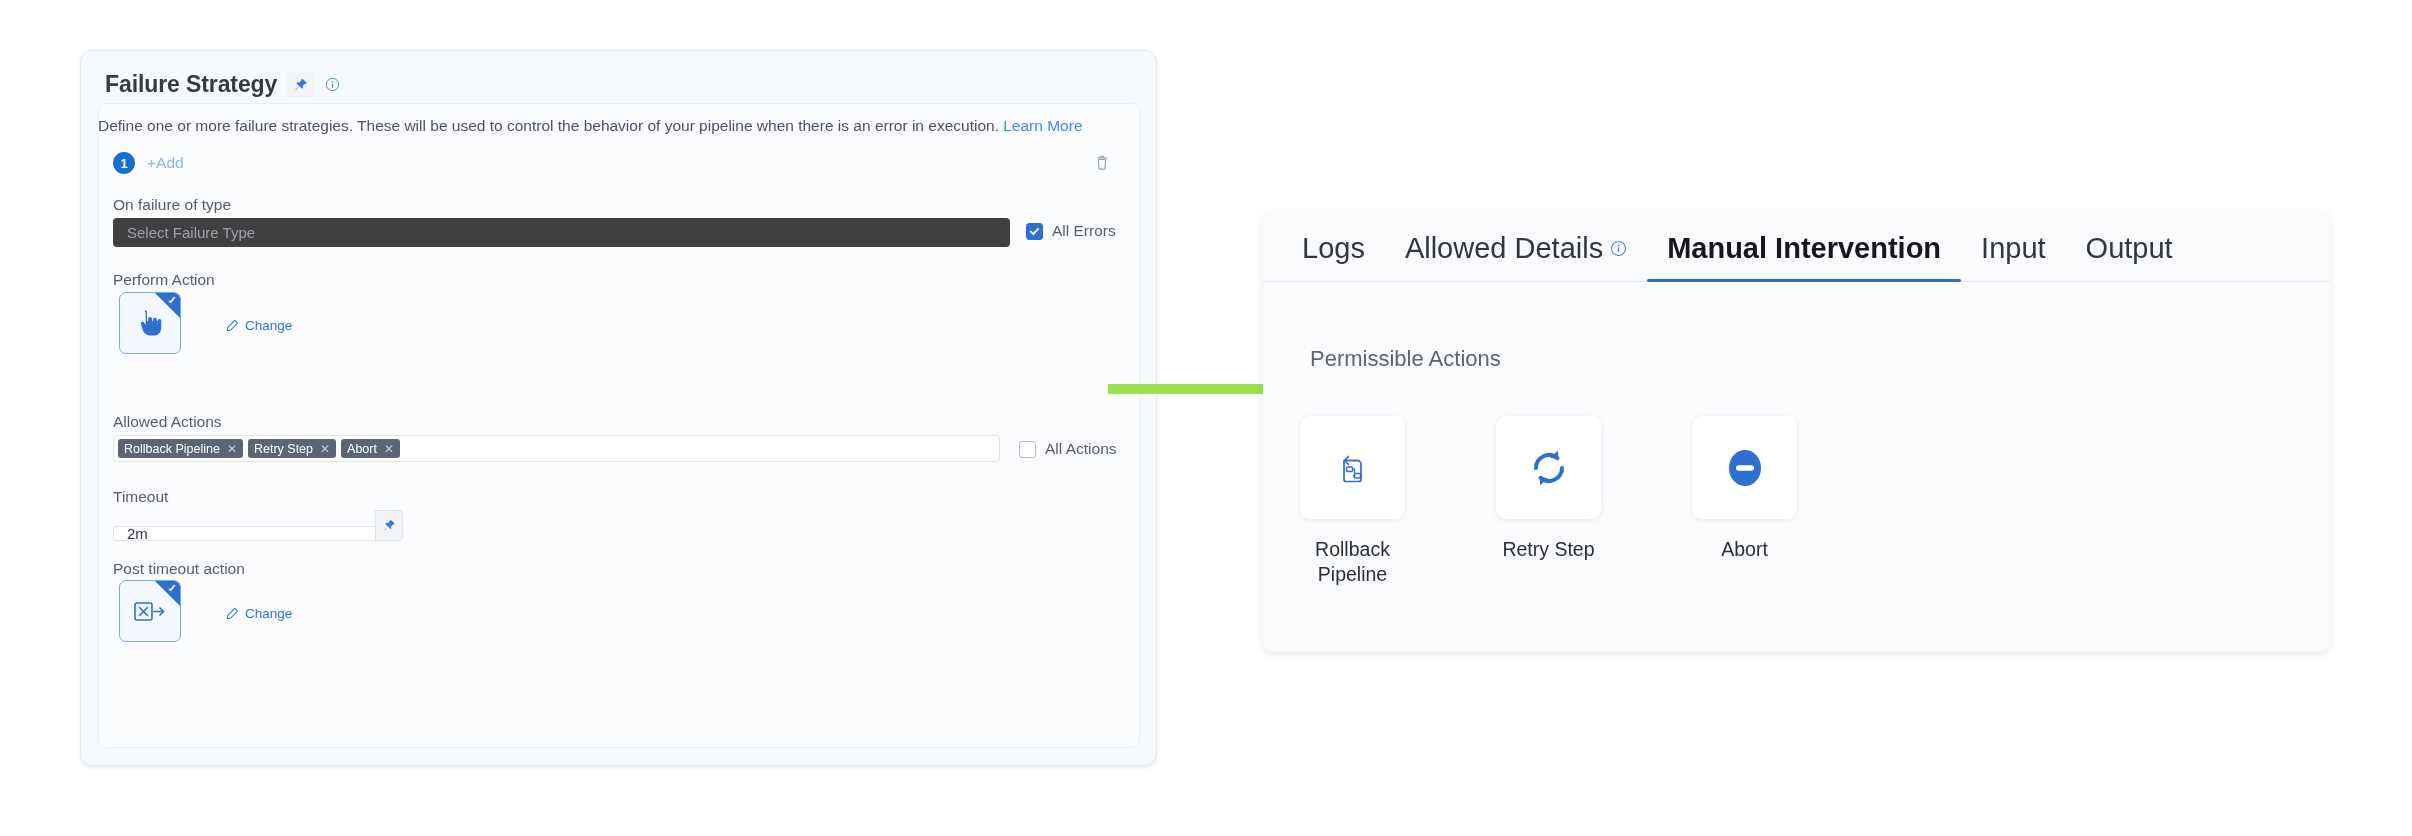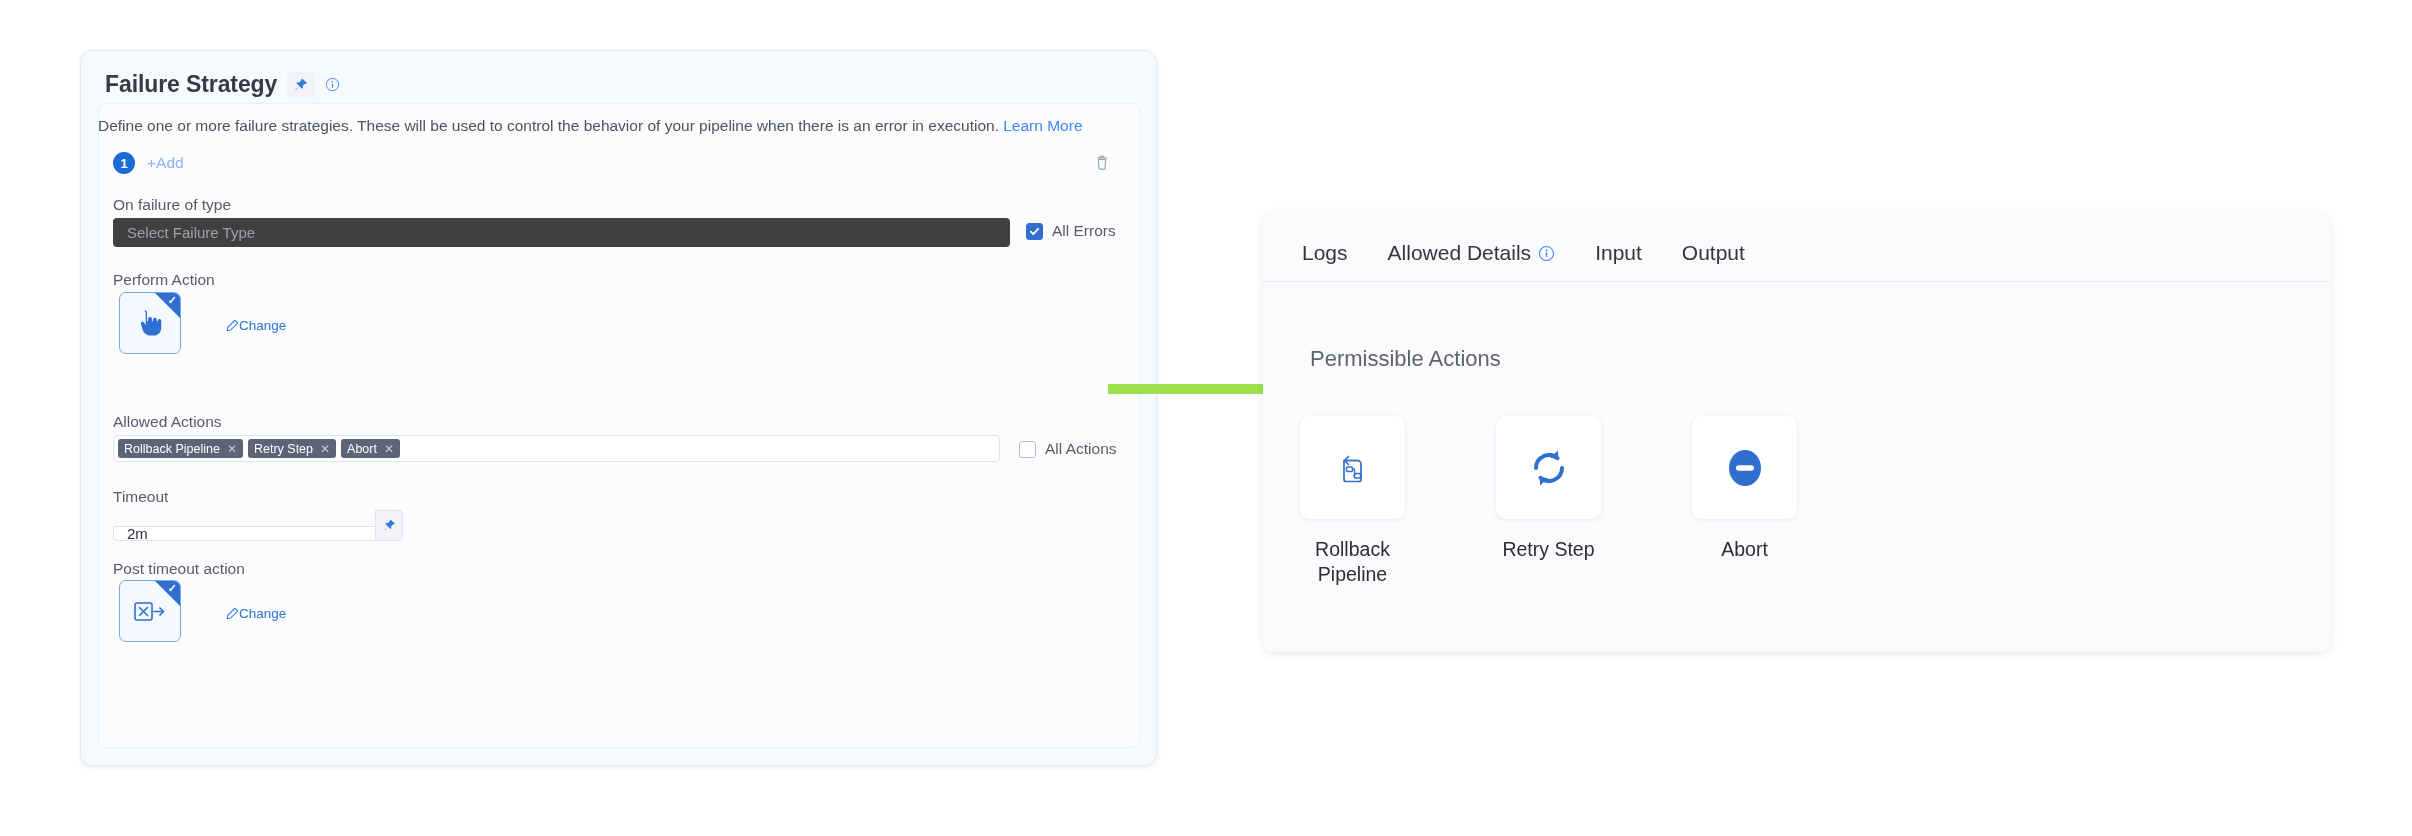--- a/index.html
+++ b/index.html
@@ -157,21 +157,21 @@
   .tile-corner-check {
     position: absolute;
     right: 3px; top: 2px;
     color:#fff;
     font-size: 11px;
     line-height: 11px;
     font-weight: bold;
   }
   .change-link {
     margin-left: 45px; margin-top: 26px;
-    display: flex; align-items: center; gap: 0;
+    display: flex; align-items: center; gap: 6px;
     font-size: 13.5px;
     color: #2a74d6;
   }
 
   .chips-field {
     position: absolute;
     left: 113px; top: 435px;
     width: 887px; height: 27px;
     background: #ffffff;
     border: 1px solid #dfe3ea;
@@ -235,21 +235,21 @@
   .tabs {
     display: flex; align-items: flex-end;
     gap: 0;
     height: 70px;
     padding-left: 39px;
     border-bottom: 1px solid #e6e9ef;
   }
   .tab {
     position: relative;
     display: flex; align-items: center; gap: 7px;
-    font-size: 21px;
+    font-size: 29px;
     color: #33353f;
     padding: 0 20px 16px 20px;
     white-space: nowrap;
   }
   .tab.first { padding-left: 0; }
   .tab.active {
     font-weight: bold;
     color: #16171d;
   }
   .tab.active::after {
@@ -439,20 +439,23 @@
         <span>Allowed Details</span>
         <span>
           <svg width="17" height="17" viewBox="0 0 16 16" style="display:block">
             <circle cx="8" cy="8" r="6.6" fill="none" stroke="#4287f5" stroke-width="1"></circle>
             <circle cx="8" cy="5.1" r="0.9" fill="#4287f5"></circle>
             <rect x="7.35" y="6.8" width="1.3" height="4.6" rx="0.6" fill="#4287f5"></rect>
           </svg>
         </span>
       </div>
 
+      <div class="tab active">
+        <span>Manual Intervention</span>
+      </div>
 
       <div class="tab">
         <span>Input</span>
       </div>
 
       <div class="tab">
         <span>Output</span>
       </div>
 
 

